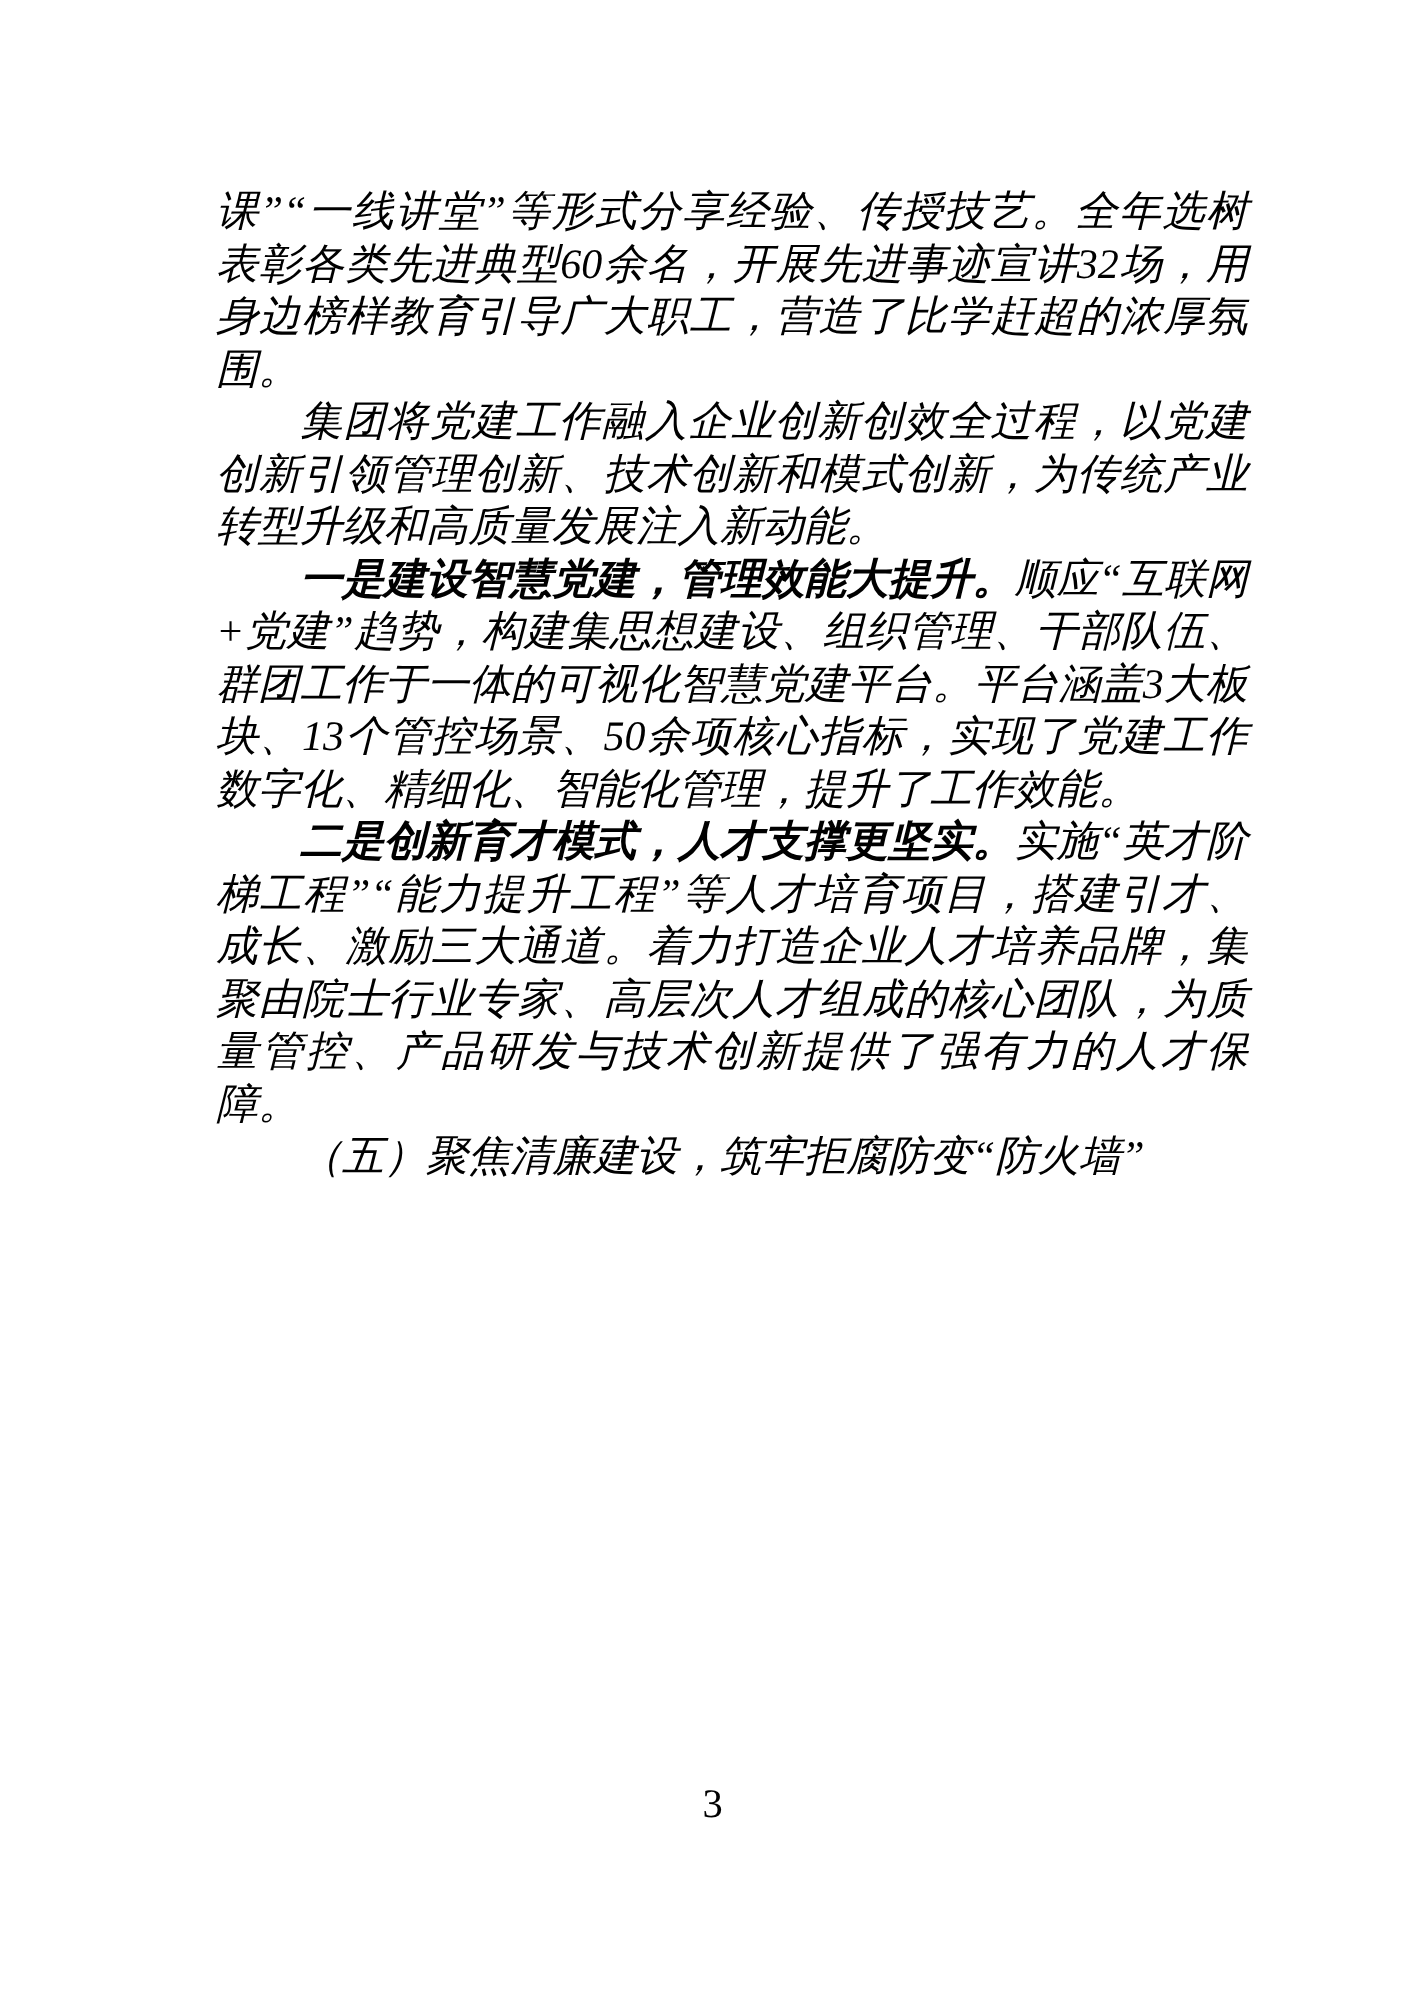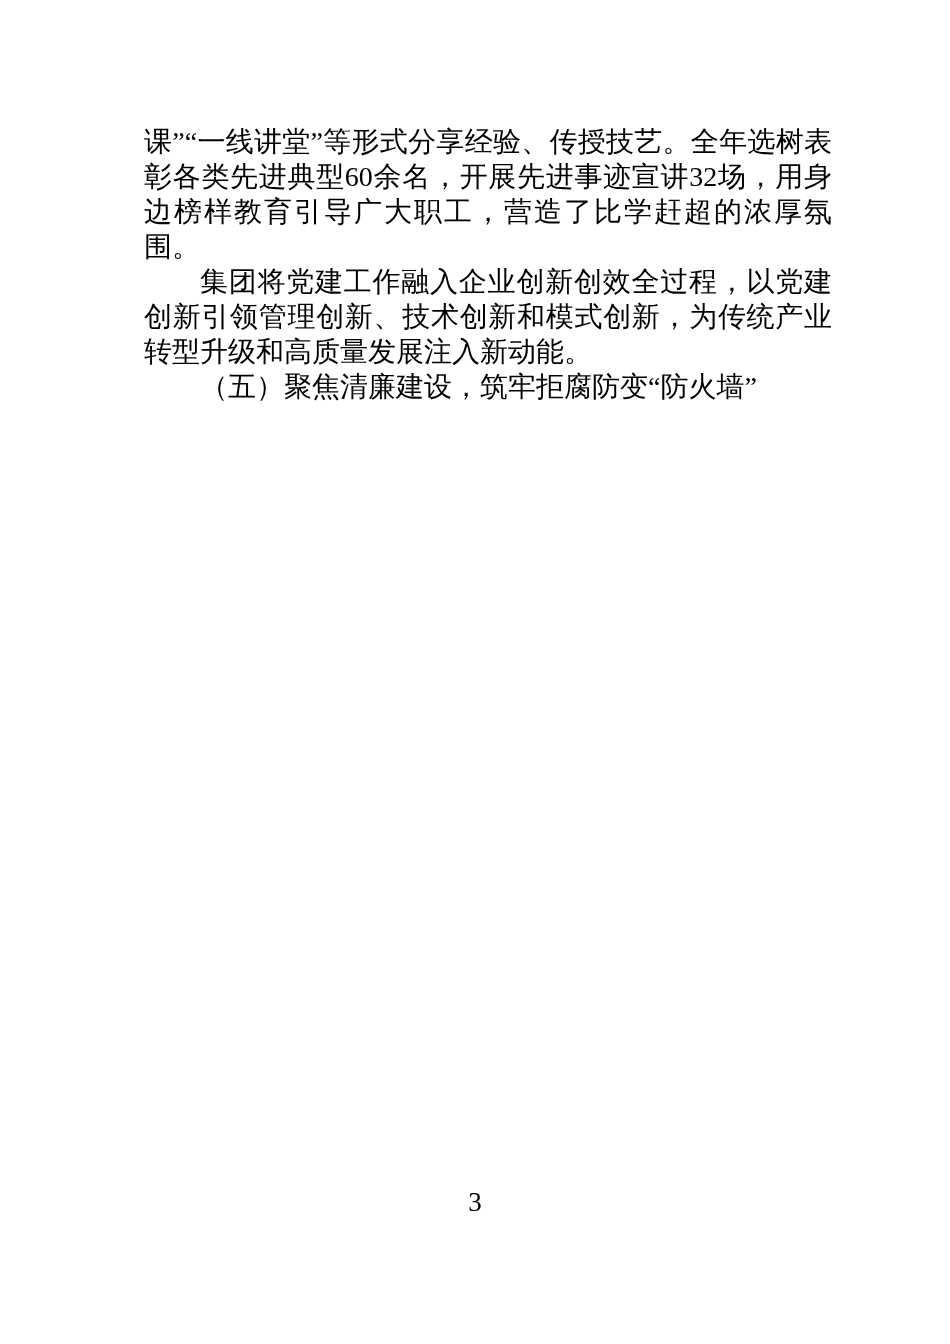--- a/index.html
+++ b/index.html
@@ -22,20 +22,21 @@
     color: #000000;
     font-family: "Liberation Serif", "DejaVu Serif", serif;
     font-size: 28px;
     line-height: 35px;
     text-align: justify;
     text-justify: inter-character;
   }
   .content p {
     margin: 0;
     padding: 0;
+    font-style: italic;
   }
   .content p.indent {
     text-indent: 2em;
   }
   .bold-lead {
     font-weight: 700;
   }
   .page-number {
     position: absolute;
     left: 0;
@@ -54,21 +55,23 @@
 <div class="page">
 
   <div class="content">
 
     <p><span>课”“一线讲堂”等形式分享经验、传授技艺。全年选树表彰各类先进典型60余名，开展先进事迹宣讲32场，用身边榜样教育引导广大职工，营造了比学赶超的浓厚氛围。</span></p>
 
 
 
     <p class="indent"><span>集团将党建工作融入企业创新创效全过程，以党建创新引领管理创新、技术创新和模式创新，为传统产业转型升级和高质量发展注入新动能。</span></p>
 
+    <p class="indent"><span class="bold-lead">一是建设智慧党建，管理效能大提升。</span><span>顺应“互联网+党建”趋势，构建集思想建设、组织管理、干部队伍、群团工作于一体的可视化智慧党建平台。平台涵盖3大板块、13个管控场景、50余项核心指标，实现了党建工作数字化、精细化、智能化管理，提升了工作效能。</span></p>
 
+    <p class="indent"><span class="bold-lead">二是创新育才模式，人才支撑更坚实。</span><span>实施“英才阶梯工程”“能力提升工程”等人才培育项目，搭建引才、成长、激励三大通道。着力打造企业人才培养品牌，集聚由院士行业专家、高层次人才组成的核心团队，为质量管控、产品研发与技术创新提供了强有力的人才保障。</span></p>
 
 
     <p class="indent"><span>（五）聚焦清廉建设，筑牢拒腐防变“防火墙”</span></p>
 
 
   </div>
 
   <div class="page-number">3</div>
 
 </div>

